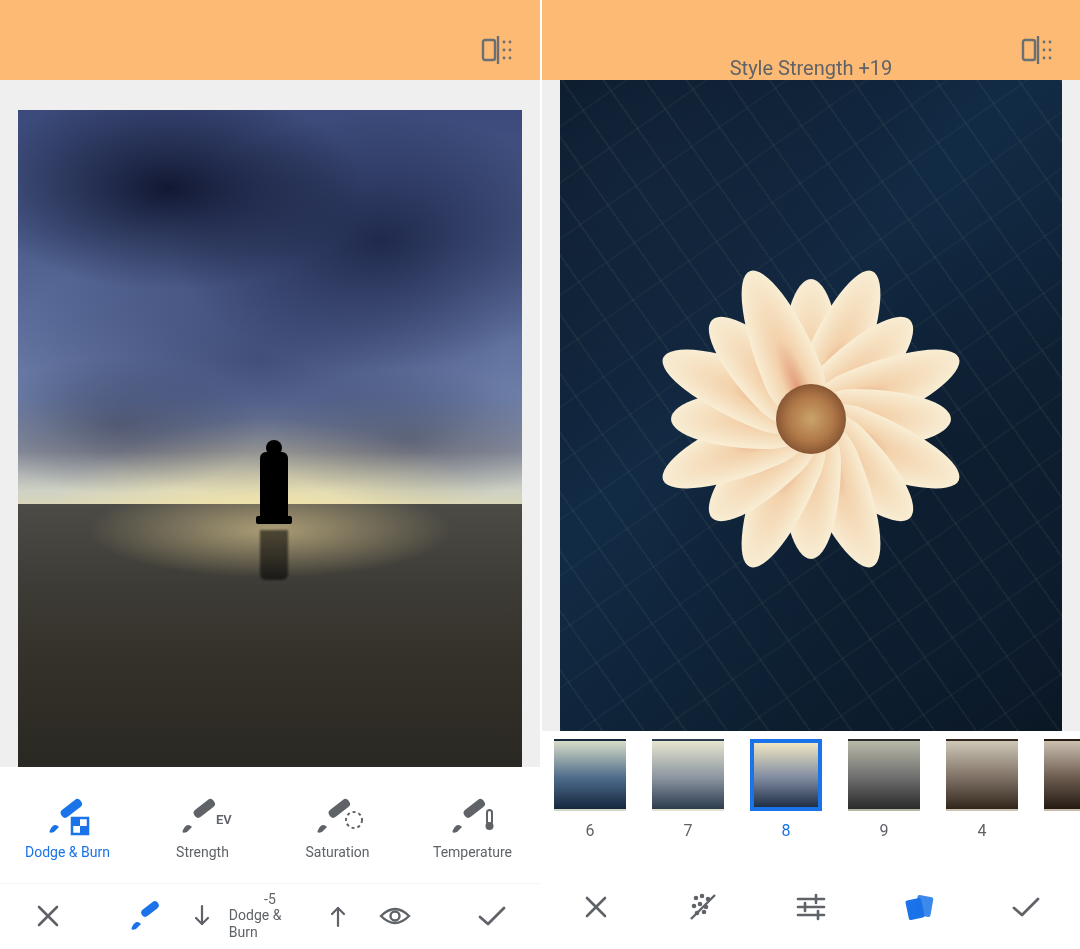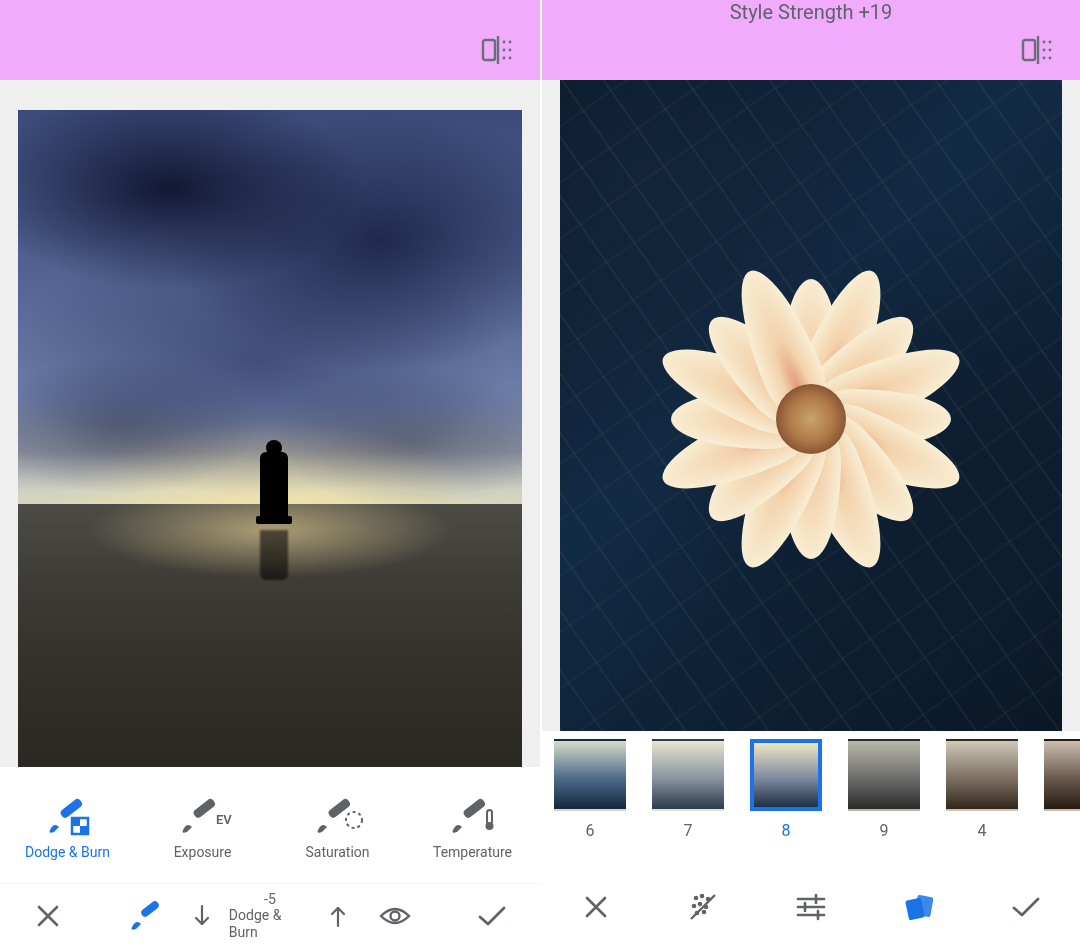--- a/index.html
+++ b/index.html
@@ -15,23 +15,23 @@
     width: 540px;
     height: 949px;
     position: relative;
     background: #efefef;
   }
   .pane + .pane { border-left: 2px solid #fff; }
 
   
   .topbar {
     height: 80px;
-    background: #f0abfc;
+    background: #fdba74;
     display: flex;
-    align-items: flex-start;
+    align-items: flex-end;
     justify-content: center;
     position: relative;
   }
   .topbar .title {
     color: #5f6368;
     font-size: 20px;
   }
   .compare-btn {
     position: absolute;
     right: 20px;
@@ -203,21 +203,21 @@
       </div>
 
       <div class="tool-item">
         <div class="ico">
           <svg width="52" height="40" viewBox="0 0 52 40">
             <path d="M6 34 Q4 38 10 36 L15 31 Q10 26 6 34 Z" fill="#5f6368"></path>
             <rect x="15" y="8" width="24" height="9" rx="4" transform="rotate(-38 27 12)" fill="#5f6368"></rect>
             <text x="39" y="28" font-size="13" fill="#5f6368" font-weight="600">EV</text>
           </svg>
         </div>
-        <span>Exposure</span>
+        <span>Strength</span>
       </div>
 
       <div class="tool-item">
         <div class="ico">
           <svg width="52" height="40" viewBox="0 0 52 40">
             <path d="M6 34 Q4 38 10 36 L15 31 Q10 26 6 34 Z" fill="#5f6368"></path>
             <rect x="15" y="8" width="24" height="9" rx="4" transform="rotate(-38 27 12)" fill="#5f6368"></rect>
             <circle cx="42" cy="24" r="8" fill="none" stroke="#5f6368" stroke-width="2" stroke-dasharray="3 3"></circle>
           </svg>
         </div>

